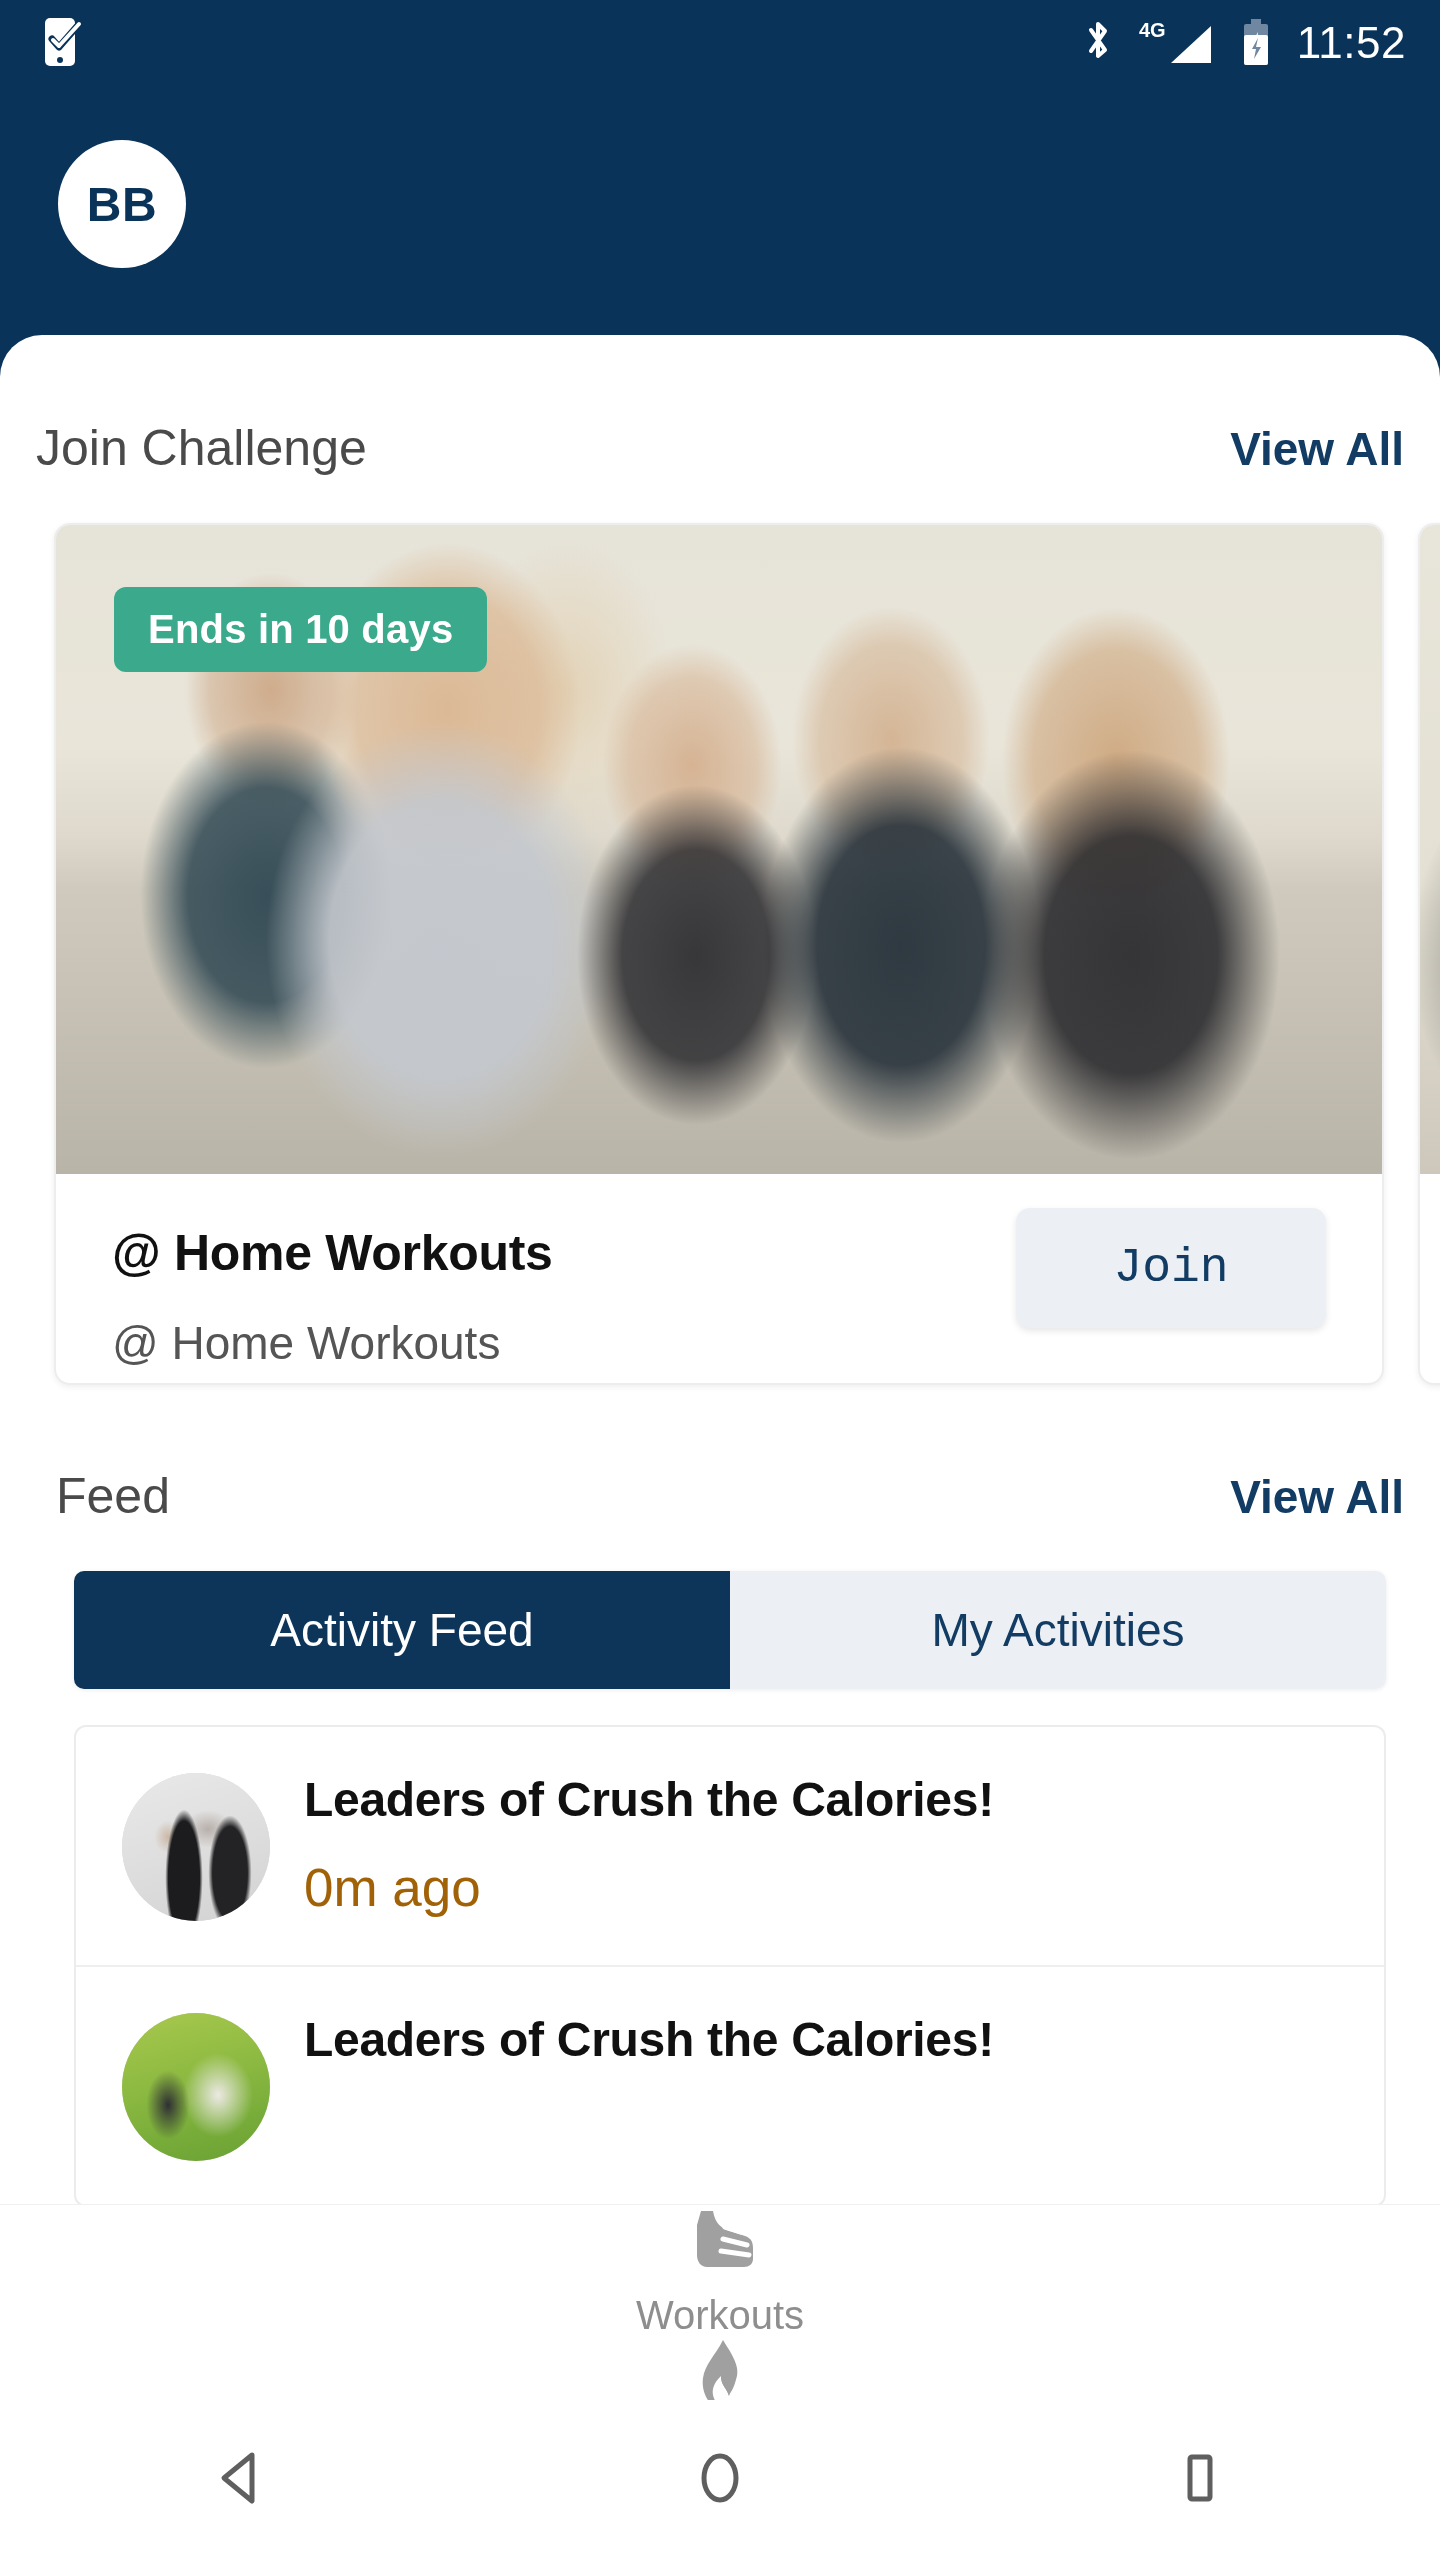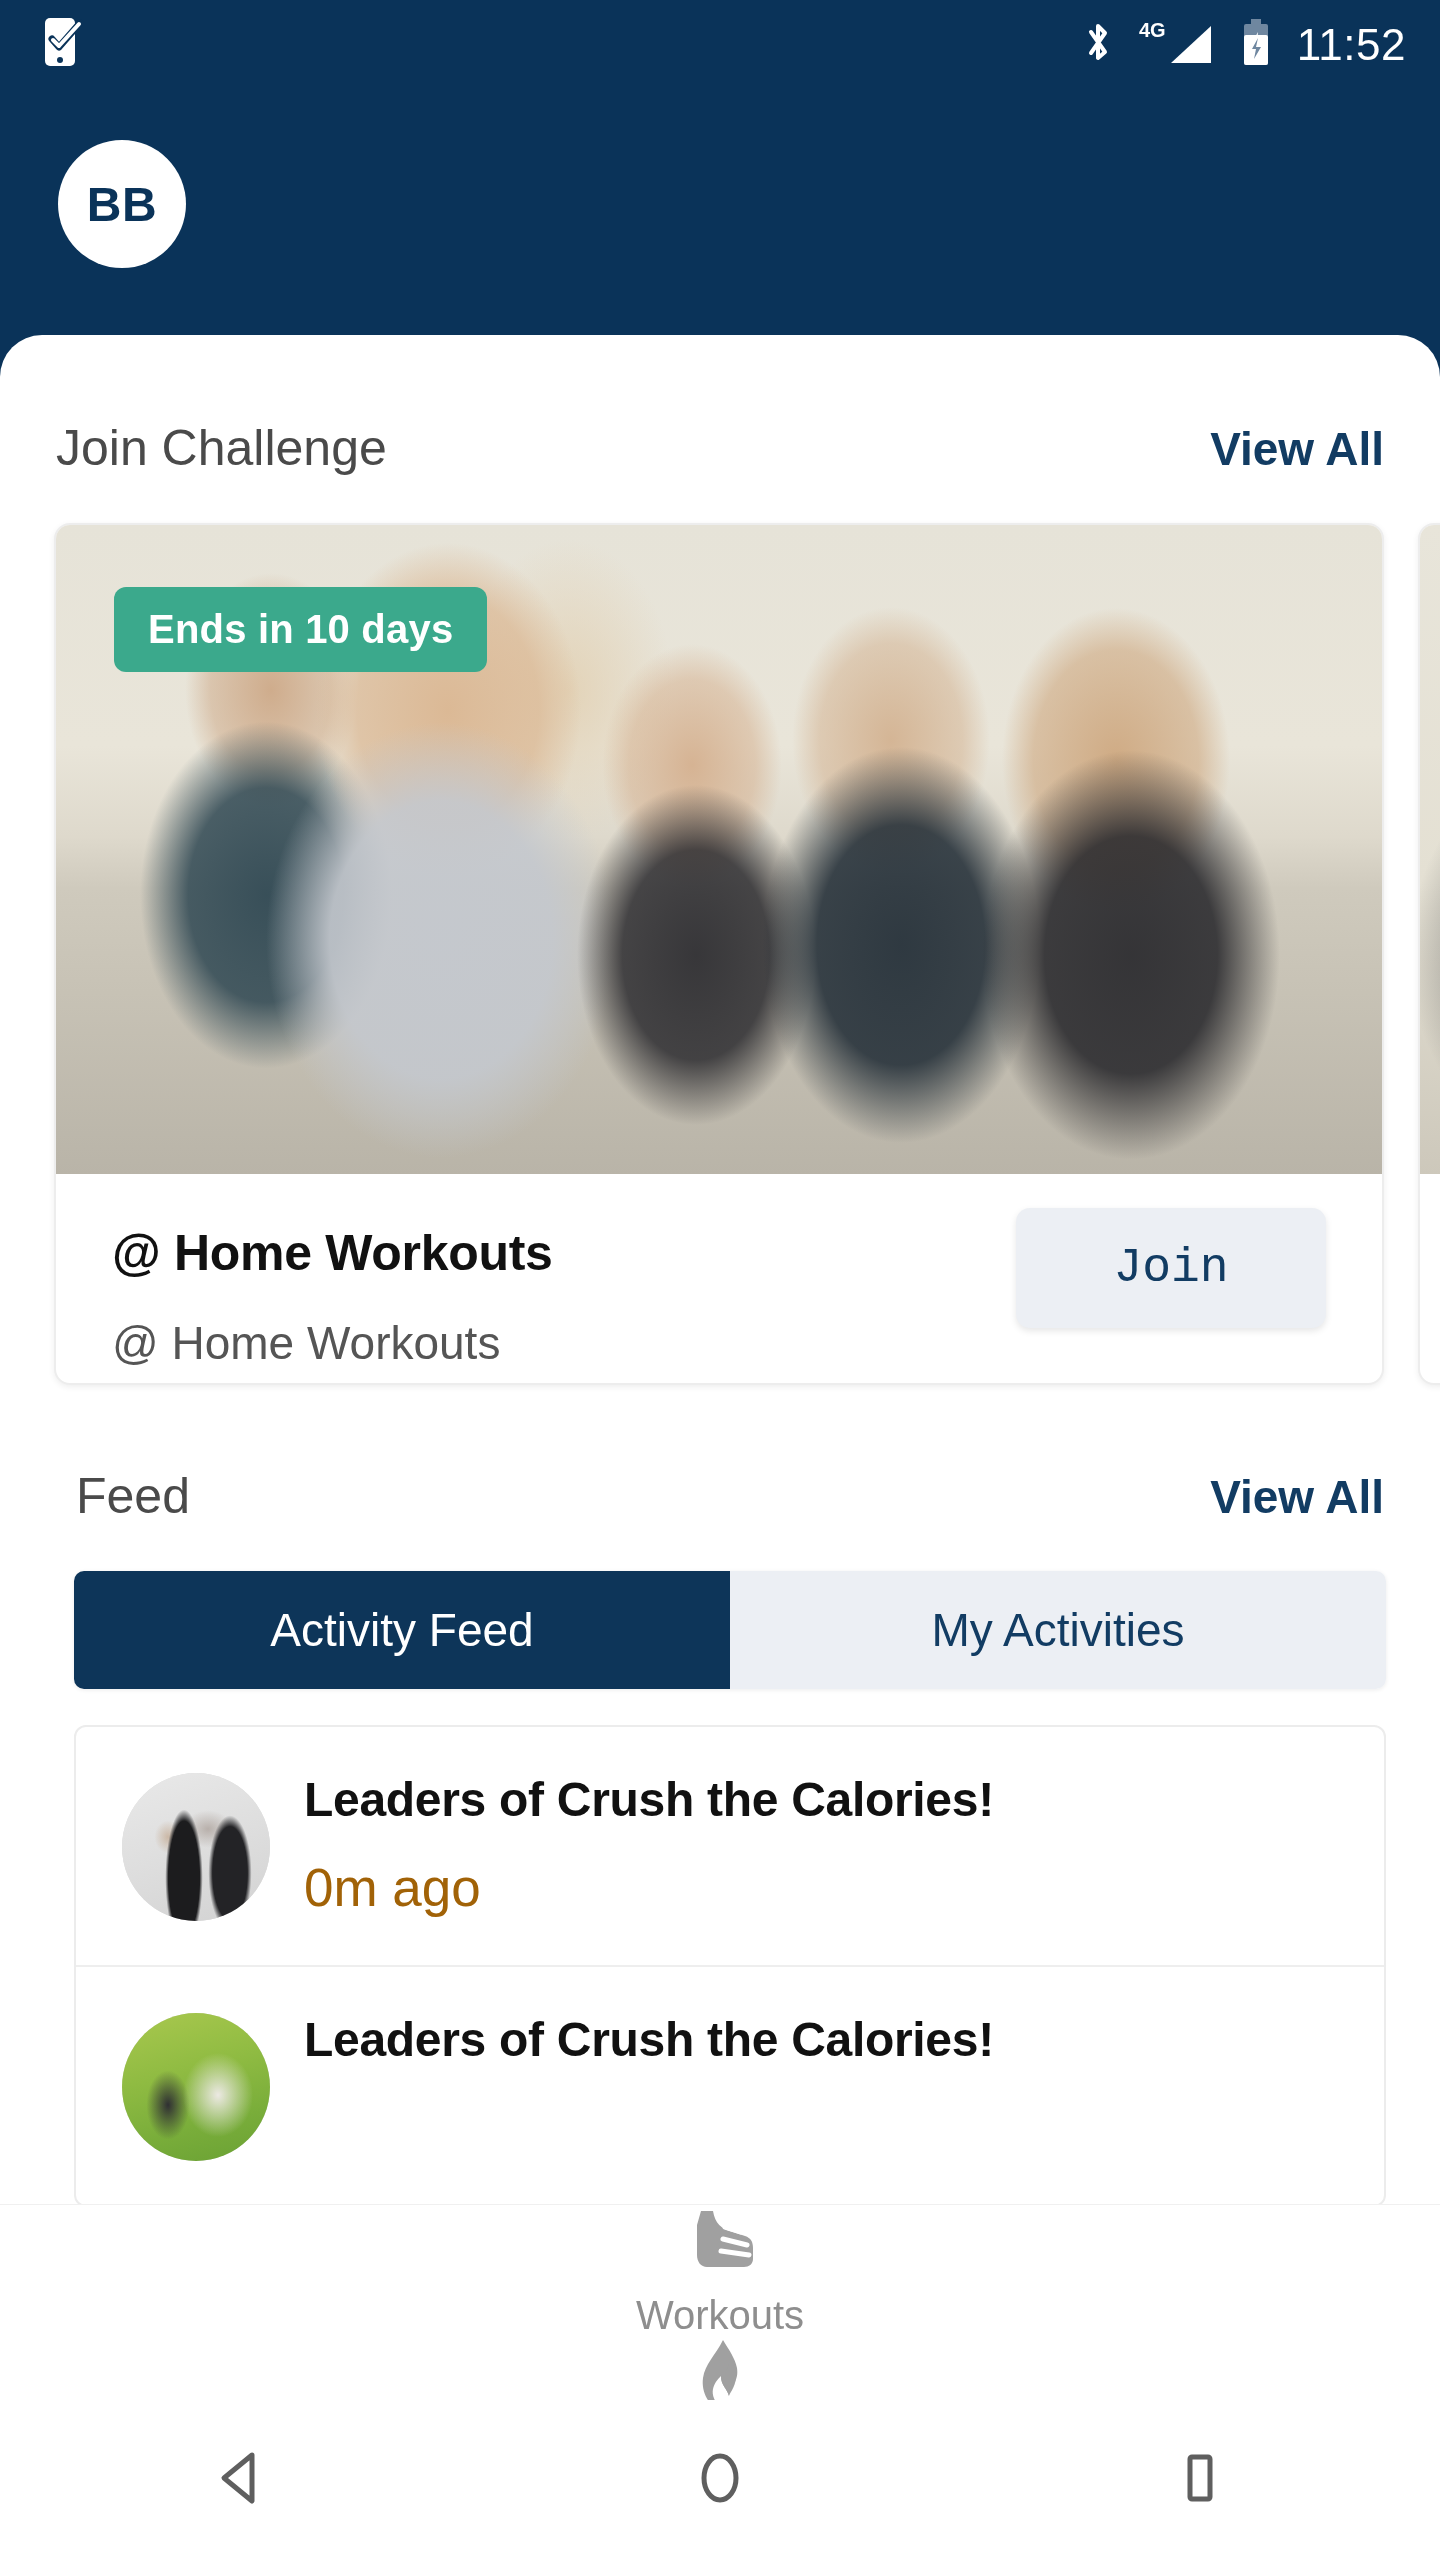--- a/index.html
+++ b/index.html
@@ -12,21 +12,21 @@
 
   #screen { position:relative; width:1440px; height:2560px; background:#0a3359; }
 
   
   .statusbar{
     position:absolute; top:0; left:0; width:1440px; height:88px;
     background:#0a3359; display:flex; align-items:center;
     padding:0 34px 0 44px;
   }
   .sb-left{ display:flex; align-items:center; gap:14px; }
-  .sb-right{ margin-left:auto; display:flex; align-items:flex-end; gap:26px; }
+  .sb-right{ margin-left:auto; display:flex; align-items:flex-start; gap:26px; }
   .sb-time{ color:#ffffff; font-size:44px; letter-spacing:.5px; font-weight:400; }
 
   
   .appheader{
     position:absolute; top:88px; left:0; width:1440px; height:250px;
     background:#0a3359;
   }
   .avatar{
     position:absolute; left:58px; top:52px;
     width:128px; height:128px; border-radius:50%;
@@ -36,21 +36,21 @@
 
   
   .panel{
     position:absolute; top:335px; left:0; width:1440px; height:2225px;
     background:#ffffff; border-top-left-radius:42px; border-top-right-radius:42px;
     overflow:hidden;
   }
 
   .section-head{
     display:flex; align-items:baseline; justify-content:space-between;
-    padding:0 56px;
+    padding:0 36px;
   }
   .section-title{ font-size:50px; color:#4a4a4a; font-weight:400; }
   .view-all{ font-size:46px; color:#123c63; font-weight:700; }
 
   
   .carousel{
     position:relative; margin-top:46px; height:870px;
     padding-left:54px; display:flex; gap:34px;
   }
   .ch-card{

